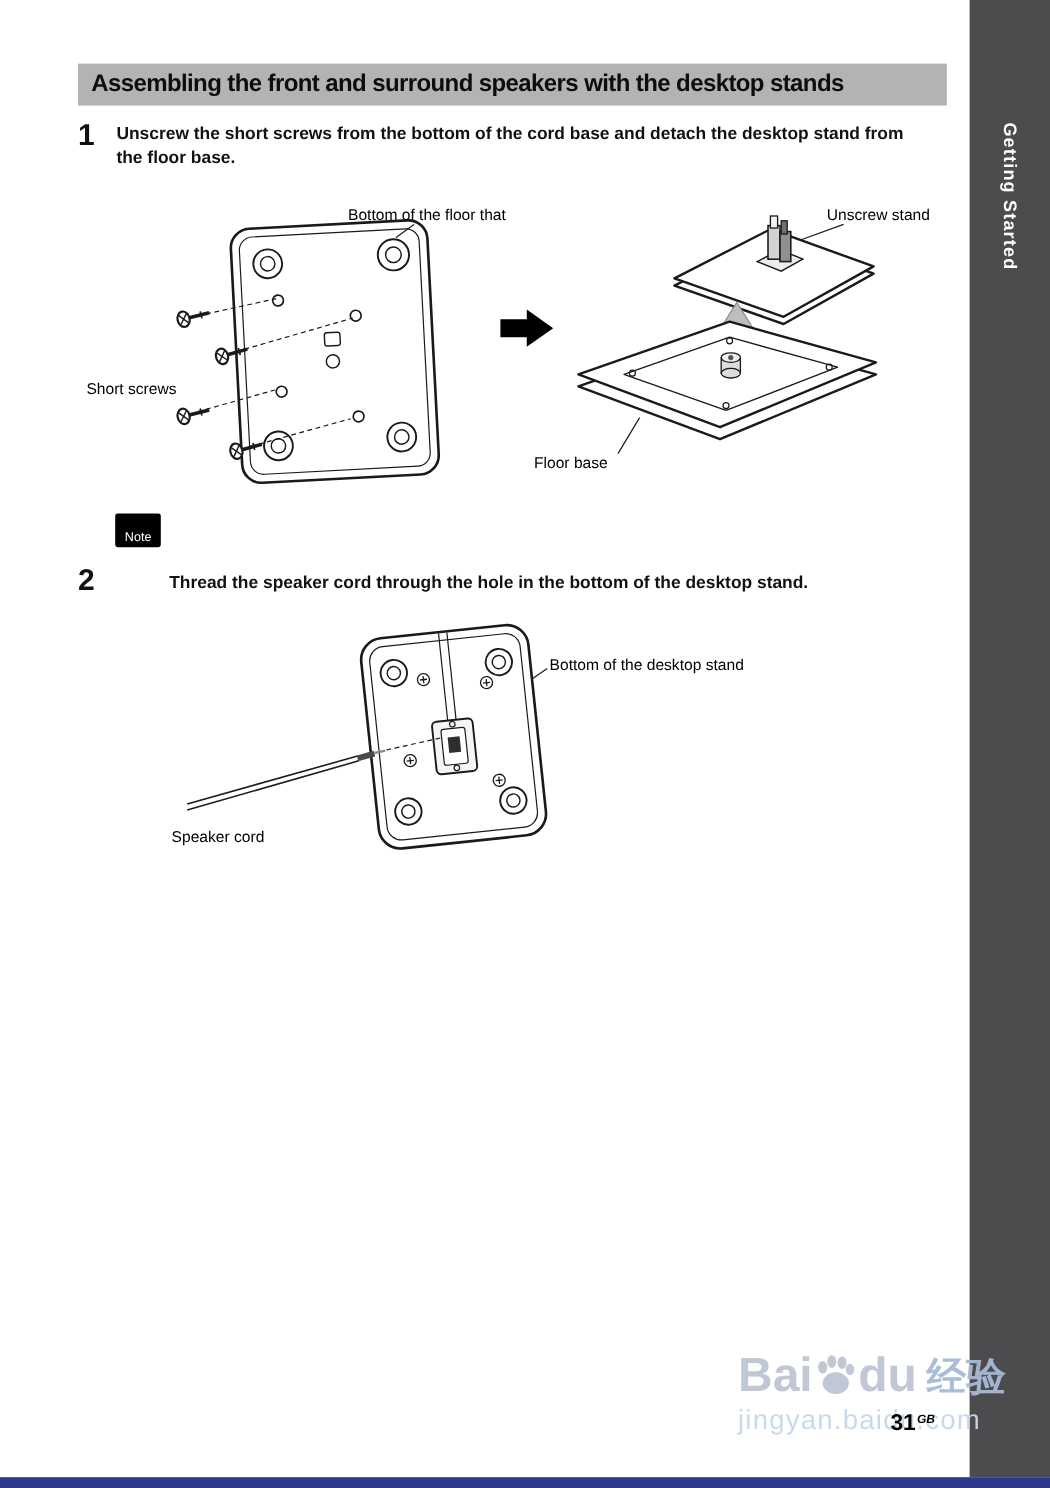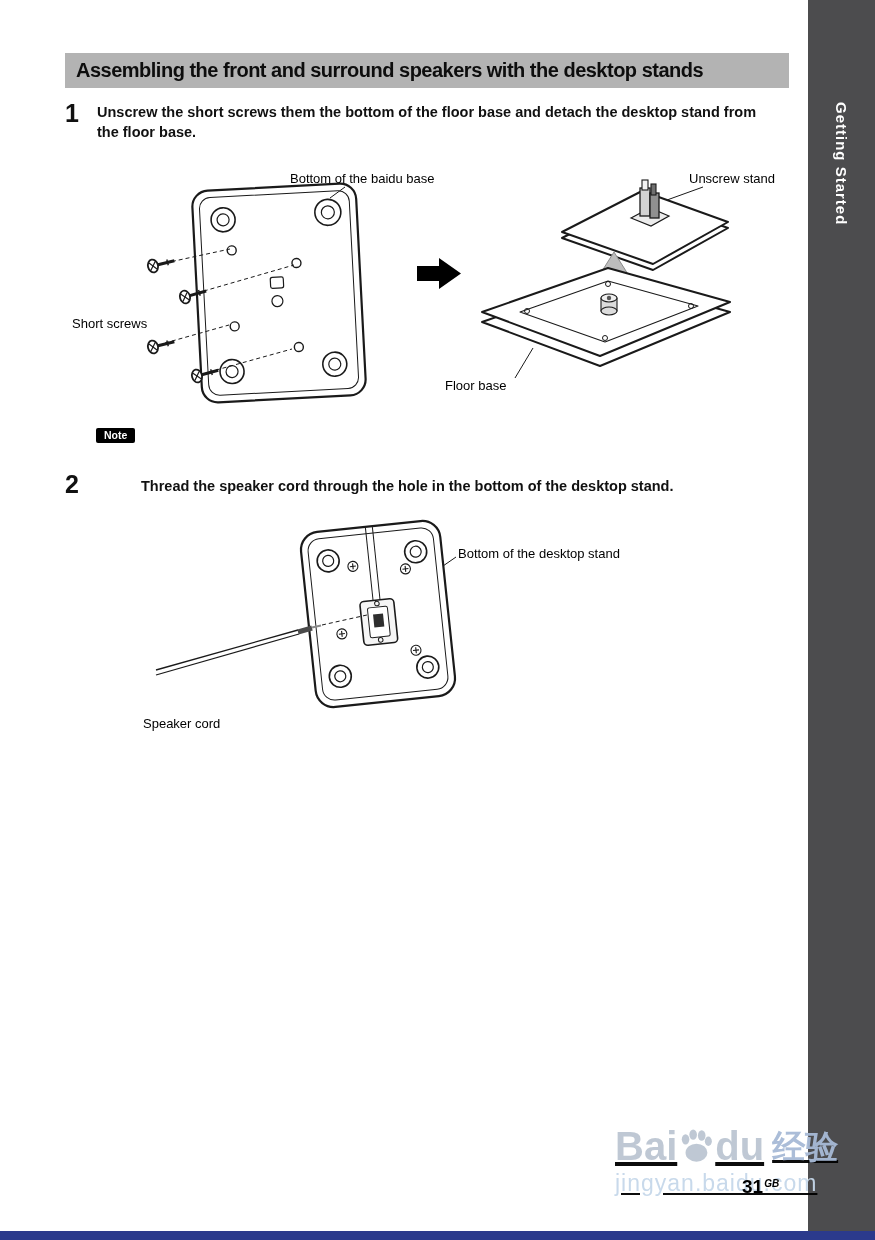--- a/index.html
+++ b/index.html
@@ -36,28 +36,28 @@
   .step-text {
     position:absolute; left:97px; font-size:14.5px; font-weight:bold;
     color:#111; line-height:19.5px;
   }
   .diag { position:absolute; }
   .dlabel {
     position:absolute; font-size:13px; color:#000; white-space:nowrap;
   }
   .note-badge {
     position:absolute; left:96px; top:428px; background:#000; color:#fff;
-    font-size:10.5px; font-weight:bold; padding:1px 8px 2px; border-radius:2px;
+    font-size:10.5px; font-weight:normal; padding:14px 8px 2px; border-radius:2px;
   }
   .note-text {
     position:absolute; left:96px; top:447px;
     font-family:"Liberation Serif", serif; font-size:14px; color:#111;
   }
   .watermark {
-    position:absolute; left:615px; top:1126px; opacity:0.95; z-index:2;text-decoration:underline;
+    position:absolute; left:615px; top:1126px; opacity:0.95; z-index:2;
   }
   .wm-row { display:flex; align-items:center; }
   .wm-brand { font-size:40px; font-weight:bold; color:#bcc6d2; line-height:1; }
   .wm-cn { font-size:33px; font-weight:bold; color:#a7bad6; margin-left:8px; line-height:1; }
   .wm-url { font-size:23px; color:#c6d8ea; letter-spacing:1px; margin-top:4px; }
   .page-number {
     position:absolute; left:742px; top:1176px; z-index:3; color:#000;
   }
   .page-number .num { font-size:19px; font-weight:bold; }
   .page-number .suffix { font-size:10px; font-style:italic; font-weight:bold;
@@ -71,21 +71,21 @@
   <div class="sidebar">
     <div class="sidebar-label">Getting Started</div>
   </div>
   <div class="bottom-bar"></div>
 
   <div class="title-bar">
     <h1>Assembling the front and surround speakers with the desktop stands</h1>
   </div>
 
   <div class="step-number" style="top:99px;">1</div>
-  <div class="step-text" style="top:103px; width:672px;">Unscrew the short screws them the bottom of the floor base and detach the desktop stand from the floor base.</div>
+  <div class="step-text" style="top:103px; width:672px;">Unscrew the short screws from the bottom of the cord base and detach the desktop stand from the floor base.</div>
 
   <svg class="diag" style="left:65px; top:160px;" width="725" height="252" viewBox="0 0 725 252">
     <defs>
       <g id="screwShape">
         <line x1="4" y1="0" x2="22" y2="0" stroke="#1a1a1a" stroke-width="3"></line>
         <line x1="15" y1="-3" x2="15" y2="3" stroke="#1a1a1a" stroke-width="1.4"></line>
         <ellipse cx="0" cy="0" rx="5" ry="6.5" fill="#fff" stroke="#1a1a1a" stroke-width="1.8"></ellipse>
         <line x1="-3.2" y1="-3.8" x2="3.2" y2="3.8" stroke="#1a1a1a" stroke-width="1.2"></line>
         <line x1="-3.2" y1="3.8" x2="3.2" y2="-3.8" stroke="#1a1a1a" stroke-width="1.2"></line>
       </g>
@@ -152,21 +152,21 @@
       <circle cx="544" cy="138" r="2.2" fill="#555" stroke="none"></circle>
     </g>
 
     <g stroke="#1a1a1a" stroke-width="1">
       <line x1="280" y1="27" x2="265" y2="38"></line>
       <line x1="638" y1="27" x2="602" y2="40"></line>
       <line x1="450" y1="218" x2="468" y2="188"></line>
     </g>
   </svg>
 
-  <div class="dlabel" style="left:290px; top:171px;">Bottom of the baidu base</div>
+  <div class="dlabel" style="left:290px; top:171px;">Bottom of the floor that</div>
   <div class="dlabel" style="left:689px; top:171px;">Unscrew stand</div>
   <div class="dlabel" style="left:72px; top:316px;">Short screws</div>
   <div class="dlabel" style="left:445px; top:378px;">Floor base</div>
 
   <div class="note-badge">Note</div>
 
   <div class="step-number" style="top:470px;">2</div>
   <div class="step-text" style="top:477px; width:690px;margin-left:44px;">Thread the speaker cord through the hole in the bottom of the desktop stand.</div>
 
   <svg class="diag" style="left:140px; top:512px;" width="560" height="205" viewBox="0 0 560 205">
@@ -209,21 +209,21 @@
       <line x1="16" y1="163" x2="159" y2="122" stroke="#1a1a1a" stroke-width="1.3"></line>
       <line x1="158" y1="120" x2="172" y2="116" stroke="#4a4a4a" stroke-width="5"></line>
       <line x1="172" y1="115.5" x2="181" y2="113.5" stroke="#8a8a8a" stroke-width="2"></line>
       <line x1="182" y1="113" x2="227" y2="103" stroke="#1a1a1a" stroke-width="1" stroke-dasharray="4 3"></line>
     </g>
 
     <line x1="316" y1="45" x2="303" y2="54" stroke="#1a1a1a" stroke-width="1"></line>
   </svg>
 
   <div class="dlabel" style="left:458px; top:546px;">Bottom of the desktop stand</div>
-  <div class="dlabel" style="left:143px; top:716px;">Speaker cord</div>
+  <div class="dlabel" style="left:143px; top:690px;">Speaker cord</div>
 
   <div class="watermark">
     <div class="wm-row">
       <span class="wm-brand">Bai</span>
       <svg width="38" height="38" viewBox="0 0 40 40">
         <ellipse cx="9" cy="13" rx="4" ry="5.5" fill="#bcc6d2"></ellipse>
         <ellipse cx="17" cy="8" rx="4" ry="5.5" fill="#bcc6d2"></ellipse>
         <ellipse cx="26" cy="9" rx="4" ry="5.5" fill="#bcc6d2"></ellipse>
         <ellipse cx="33" cy="15" rx="3.7" ry="5" fill="#bcc6d2"></ellipse>
         <ellipse cx="20.5" cy="27" rx="11.5" ry="9.5" fill="#bcc6d2"></ellipse>

